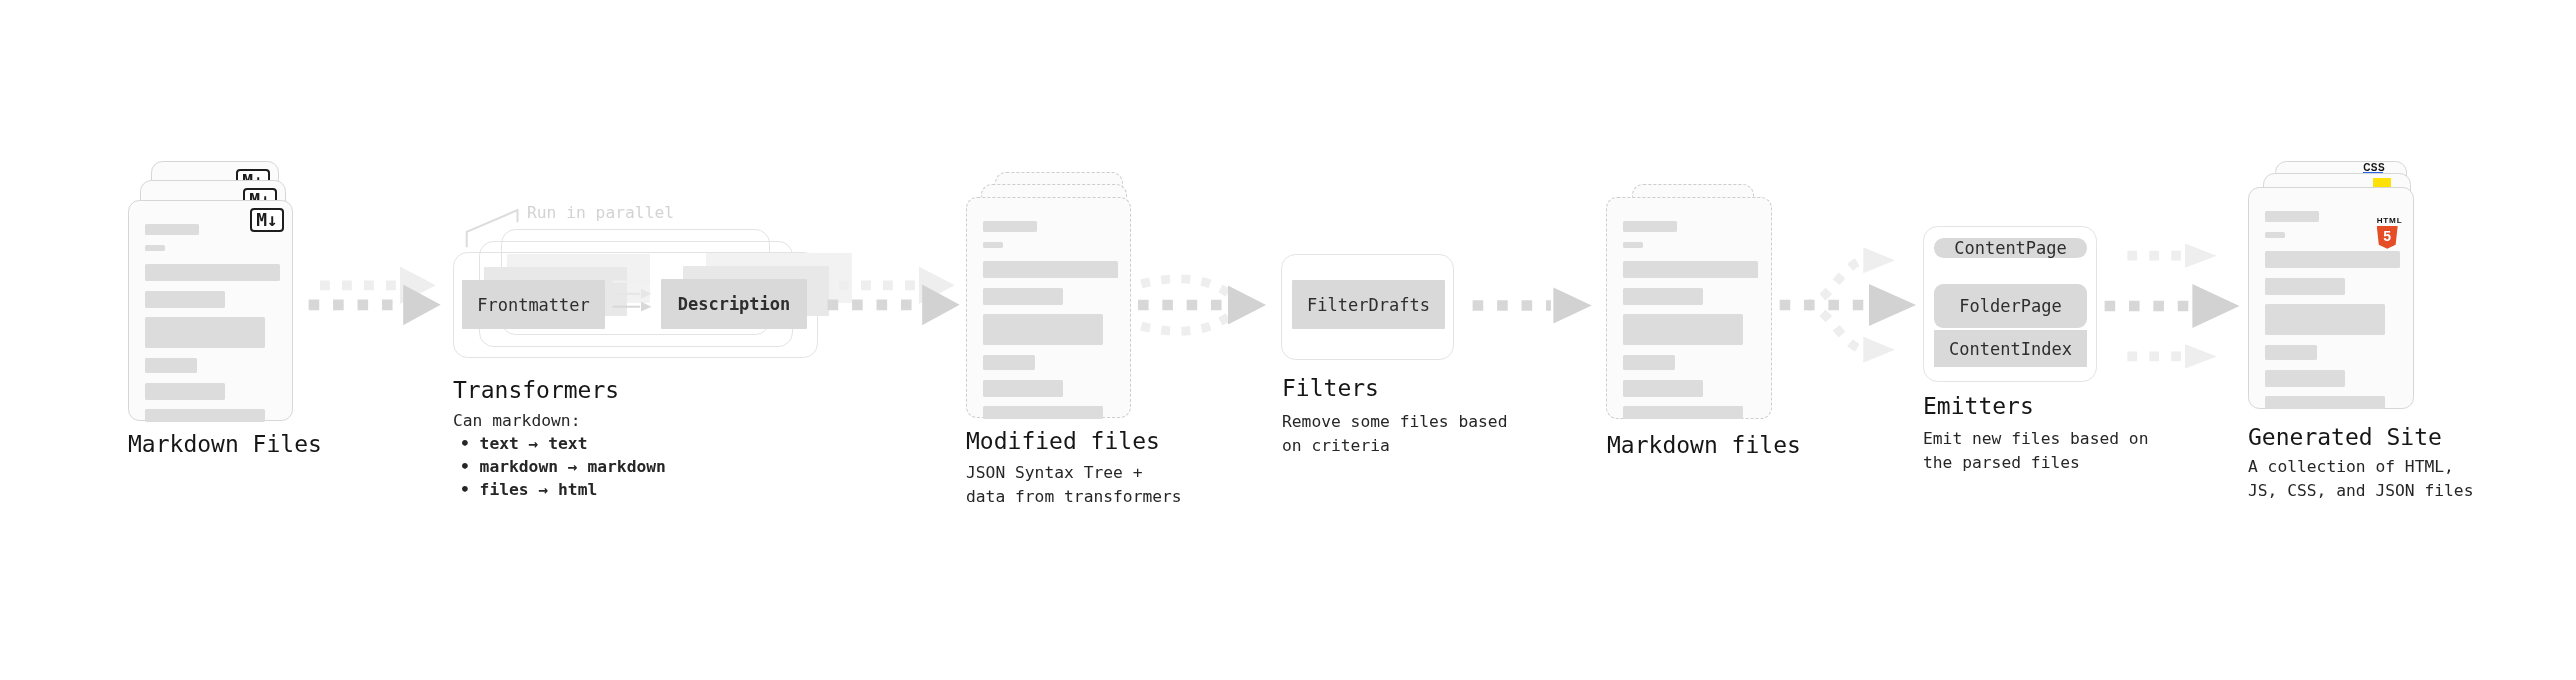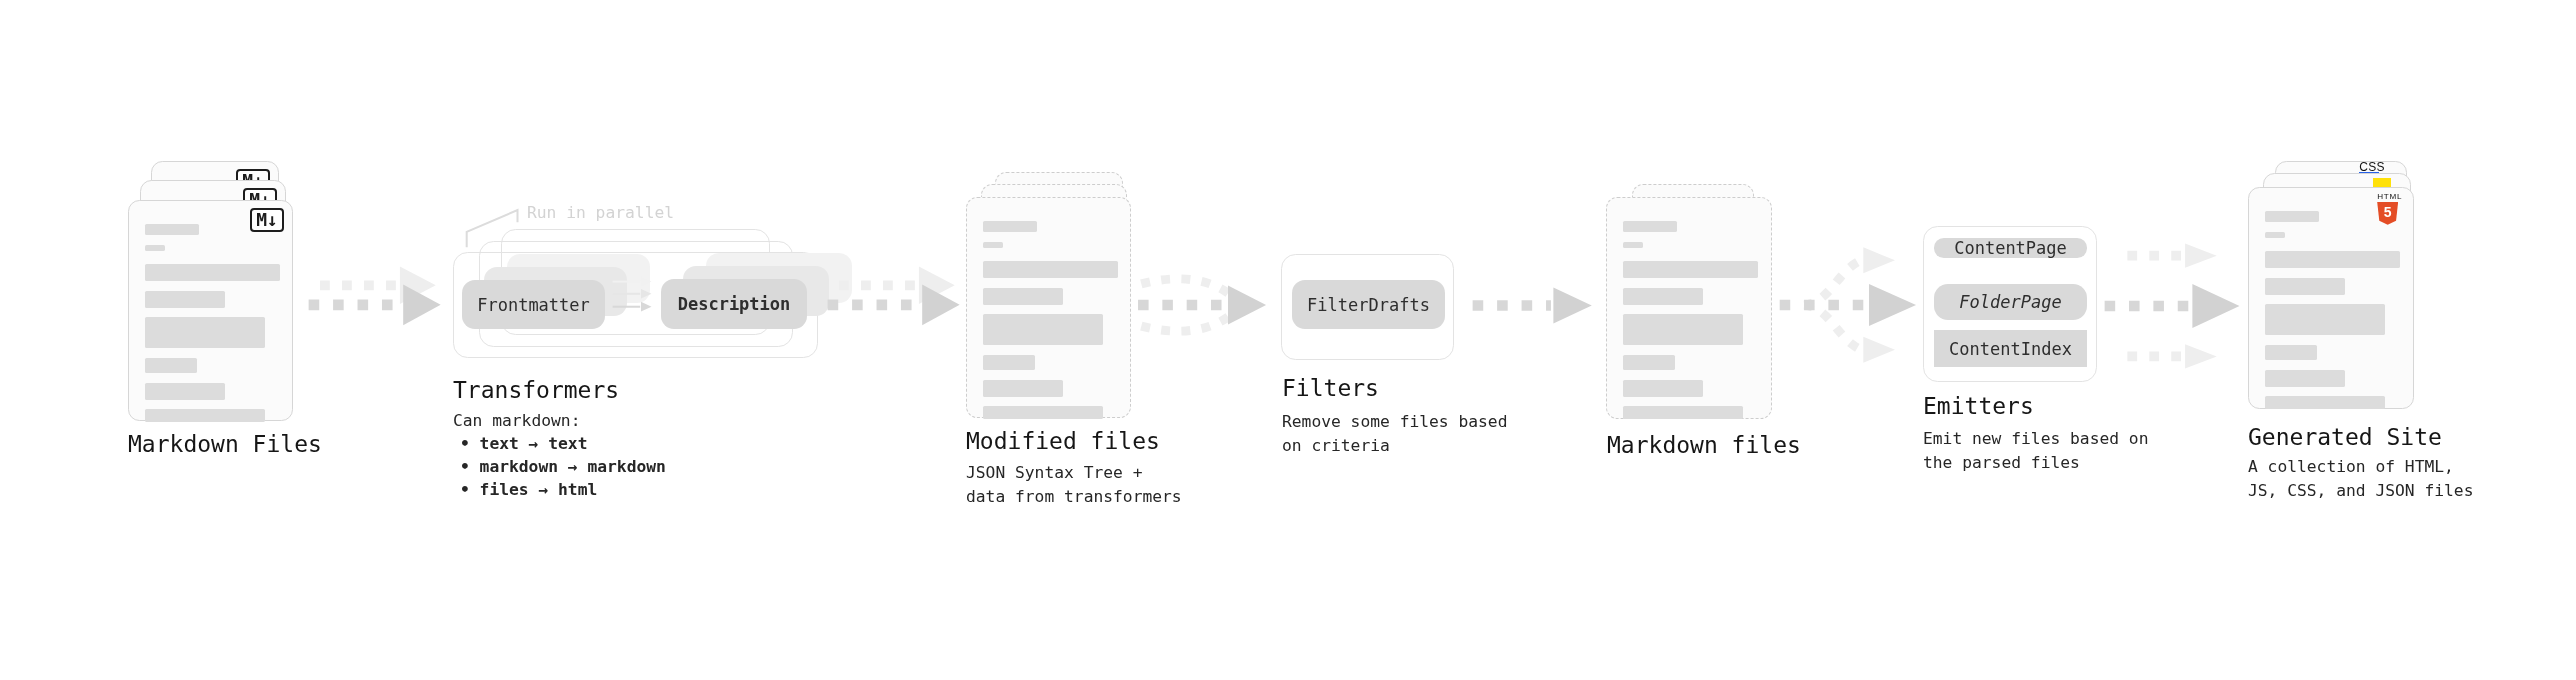--- a/index.html
+++ b/index.html
@@ -23,33 +23,33 @@
   .bar.b4{width:80px;height:17px;margin-bottom:9.8px;}
   .bar.b5{width:120px;height:31px;margin-bottom:9.8px;}
   .bar.b6{width:52px;height:14.6px;margin-bottom:9.8px;}
   .bar.b7{width:80px;height:17px;margin-bottom:9.8px;}
   .bar.b8{width:120px;height:12.2px;}
   .md-badge{position:absolute;top:6.5px;right:8.1px;font-weight:bold;font-size:18px;line-height:1.15;
             color:var(--c-badge-ink);border:2.4px solid var(--c-badge-ink);border-radius:4.1px;
             background:#fff;padding:0 4.1px;}
   
   .css-badge{position:absolute;top:1.6px;right:21px;text-align:center;font-family:"Liberation Sans",sans-serif;}
-  .css-badge .css-txt{display:block;font-size:12px;font-weight:normal;color:#111;letter-spacing:0.4px;line-height:7.3px;}
+  .css-badge .css-txt{display:block;font-size:10px;font-weight:bold;color:#111;letter-spacing:0.4px;line-height:7.3px;}
   .css-badge .css-bar{display:block;width:19.5px;height:3.3px;background:var(--c-css-blue);margin-top:0.8px;}
   .js-badge{position:absolute;top:4.1px;right:19.5px;width:18px;height:9.8px;background:var(--c-js-yellow);}
   .html5-badge{position:absolute;top:4.9px;right:10.6px;text-align:center;font-family:"Liberation Sans",sans-serif;}
-  .html5-badge .html-txt{display:block;font-size:8.1px;font-weight:normal;color:#111;letter-spacing:0.8px;line-height:8.1px;}
+  .html5-badge .html-txt{display:block;font-size:8.1px;font-weight:bold;color:#111;letter-spacing:0.8px;line-height:8.1px;margin-top:24px;}
   .html5-shield{width:21px;height:23px;margin-top:0.8px;background:var(--c-html5-orange);
                 clip-path:polygon(0 0,100% 0,90% 82%,50% 100%,10% 82%);
                 display:flex;align-items:center;justify-content:center;}
   .html5-shield span{color:#fff;font-weight:bold;font-size:14px;font-family:"Liberation Sans",sans-serif;margin-top:-2.4px;}
   
   .outline{position:absolute;border:1.6px solid var(--c-outline-border);border-radius:14.6px;box-sizing:border-box;}
   .chip{position:absolute;display:flex;align-items:center;justify-content:center;
-        background:var(--c-node-bg);border-radius:13px;font-size:17px;color:#2e2e2e;white-space:nowrap;box-sizing:border-box;}
+        background:var(--c-node-bg);border-radius:1px;font-size:17px;color:#2e2e2e;white-space:nowrap;box-sizing:border-box;}
   .chip.ghost1{background:#e8e8e8;}
   .chip.ghost2{background:#f2f2f2;}
   
   .stage-label{position:absolute;font-size:23px;color:var(--c-text);white-space:nowrap;}
   .caption{position:absolute;font-size:16.3px;line-height:23.6px;color:var(--c-caption);white-space:nowrap;}
   .caption span{display:block;}
   .bullets{position:absolute;font-size:16.3px;line-height:23px;color:var(--c-caption);white-space:nowrap;}
   .bullets span{display:block;font-weight:bold;}
   .annotation{position:absolute;font-size:16.3px;color:var(--c-annotation);white-space:nowrap;}
   
@@ -244,21 +244,21 @@
         <line x1="2" y1="85" x2="108" y2="85"></line>
         <polygon points="112,59 170,85 112,111"></polygon>
       </g>
   </svg>
 
   <div>
     <div class="outline" style="left:1923px;top:226px;width:174px;height:156px;"></div>
     <div class="chip" style="left:1934px;top:238px;width:153px;height:20px;border-radius:9.8px;">
       <span>ContentPage</span>
     </div>
-    <div class="chip" style="left:1934px;top:284px;width:153px;height:36px;border-radius:14px;font-style:italic;">
+    <div class="chip" style="left:1934px;top:284px;width:153px;height:44px;border-radius:9px;">
       <span>FolderPage</span>
     </div>
     <div class="chip" style="left:1934px;top:330px;width:153px;height:37px;border-radius:0;">
       <span>ContentIndex</span>
     </div>
     <div class="stage-label" style="left:1923px;top:393px;">Emitters</div>
     <div class="caption" style="left:1923px;top:427px;">
       <span>Emit new files based on</span>
       <span>the parsed files</span>
     </div>

